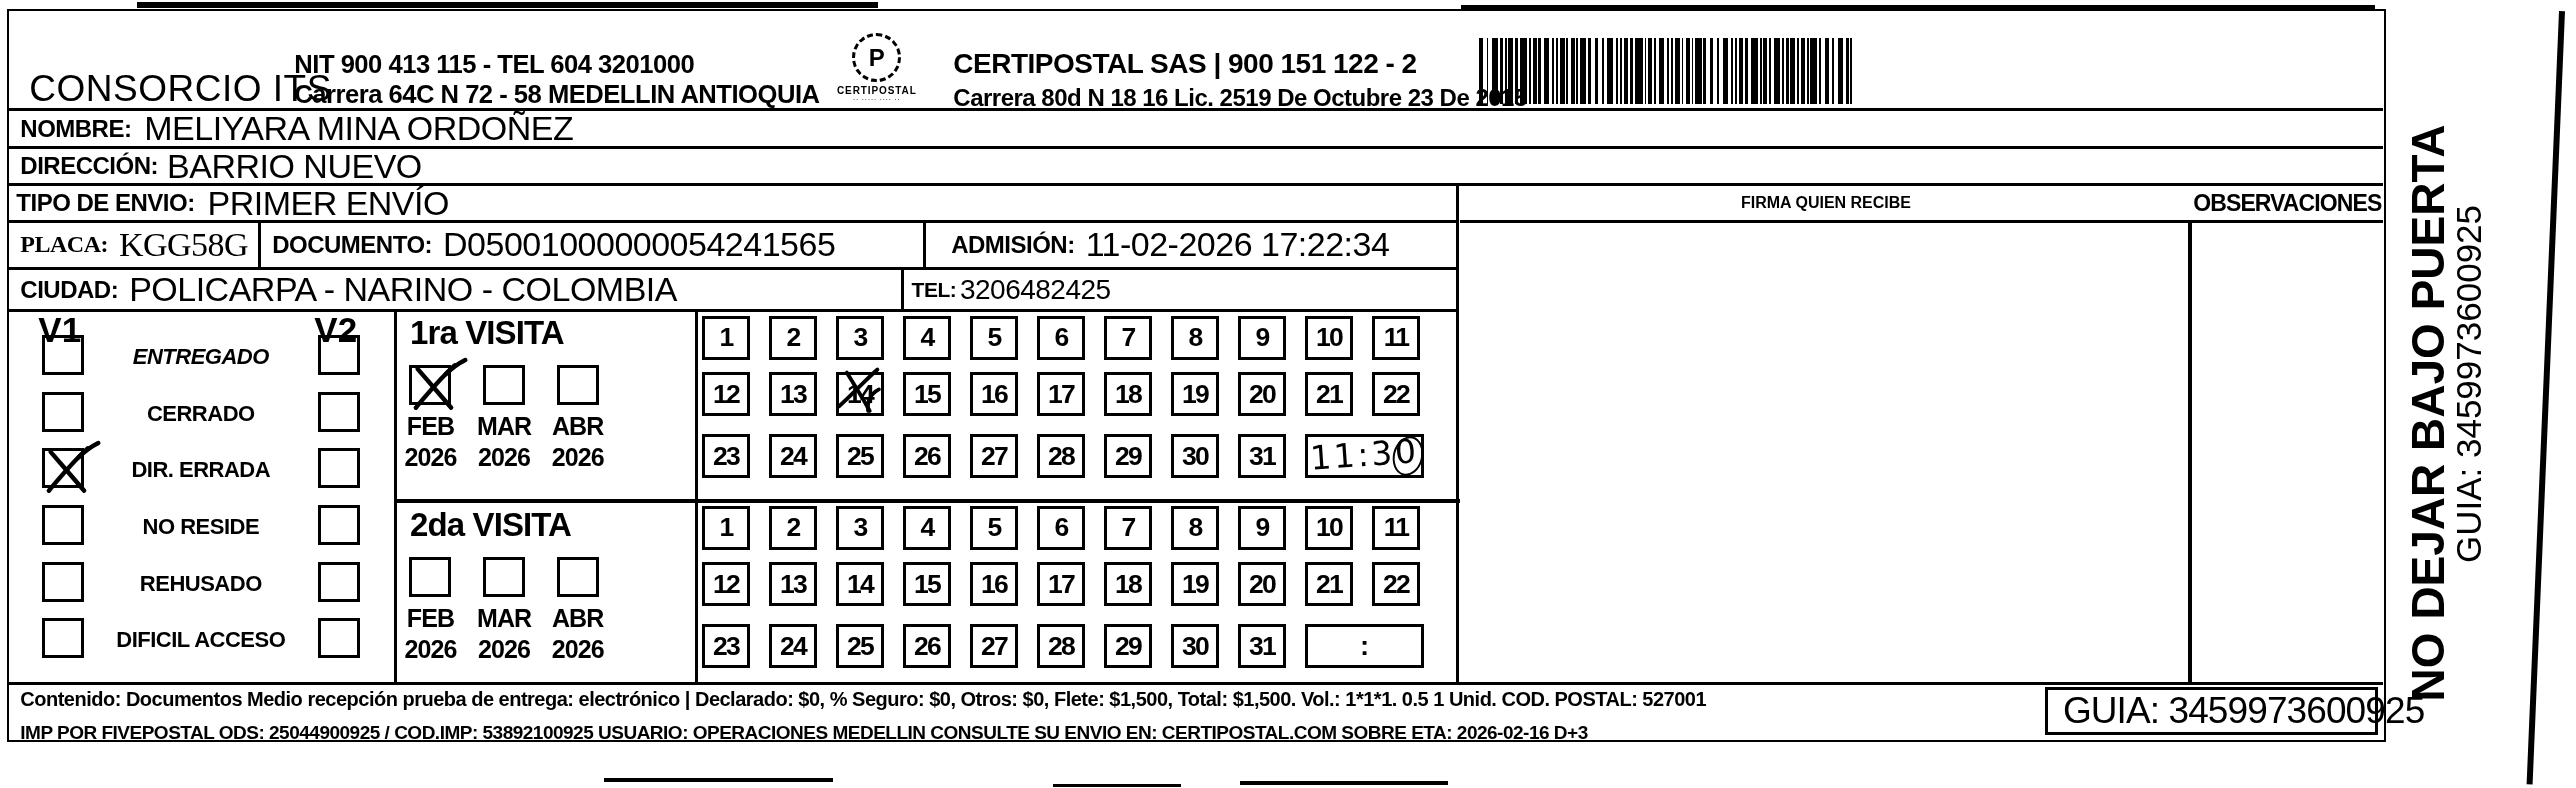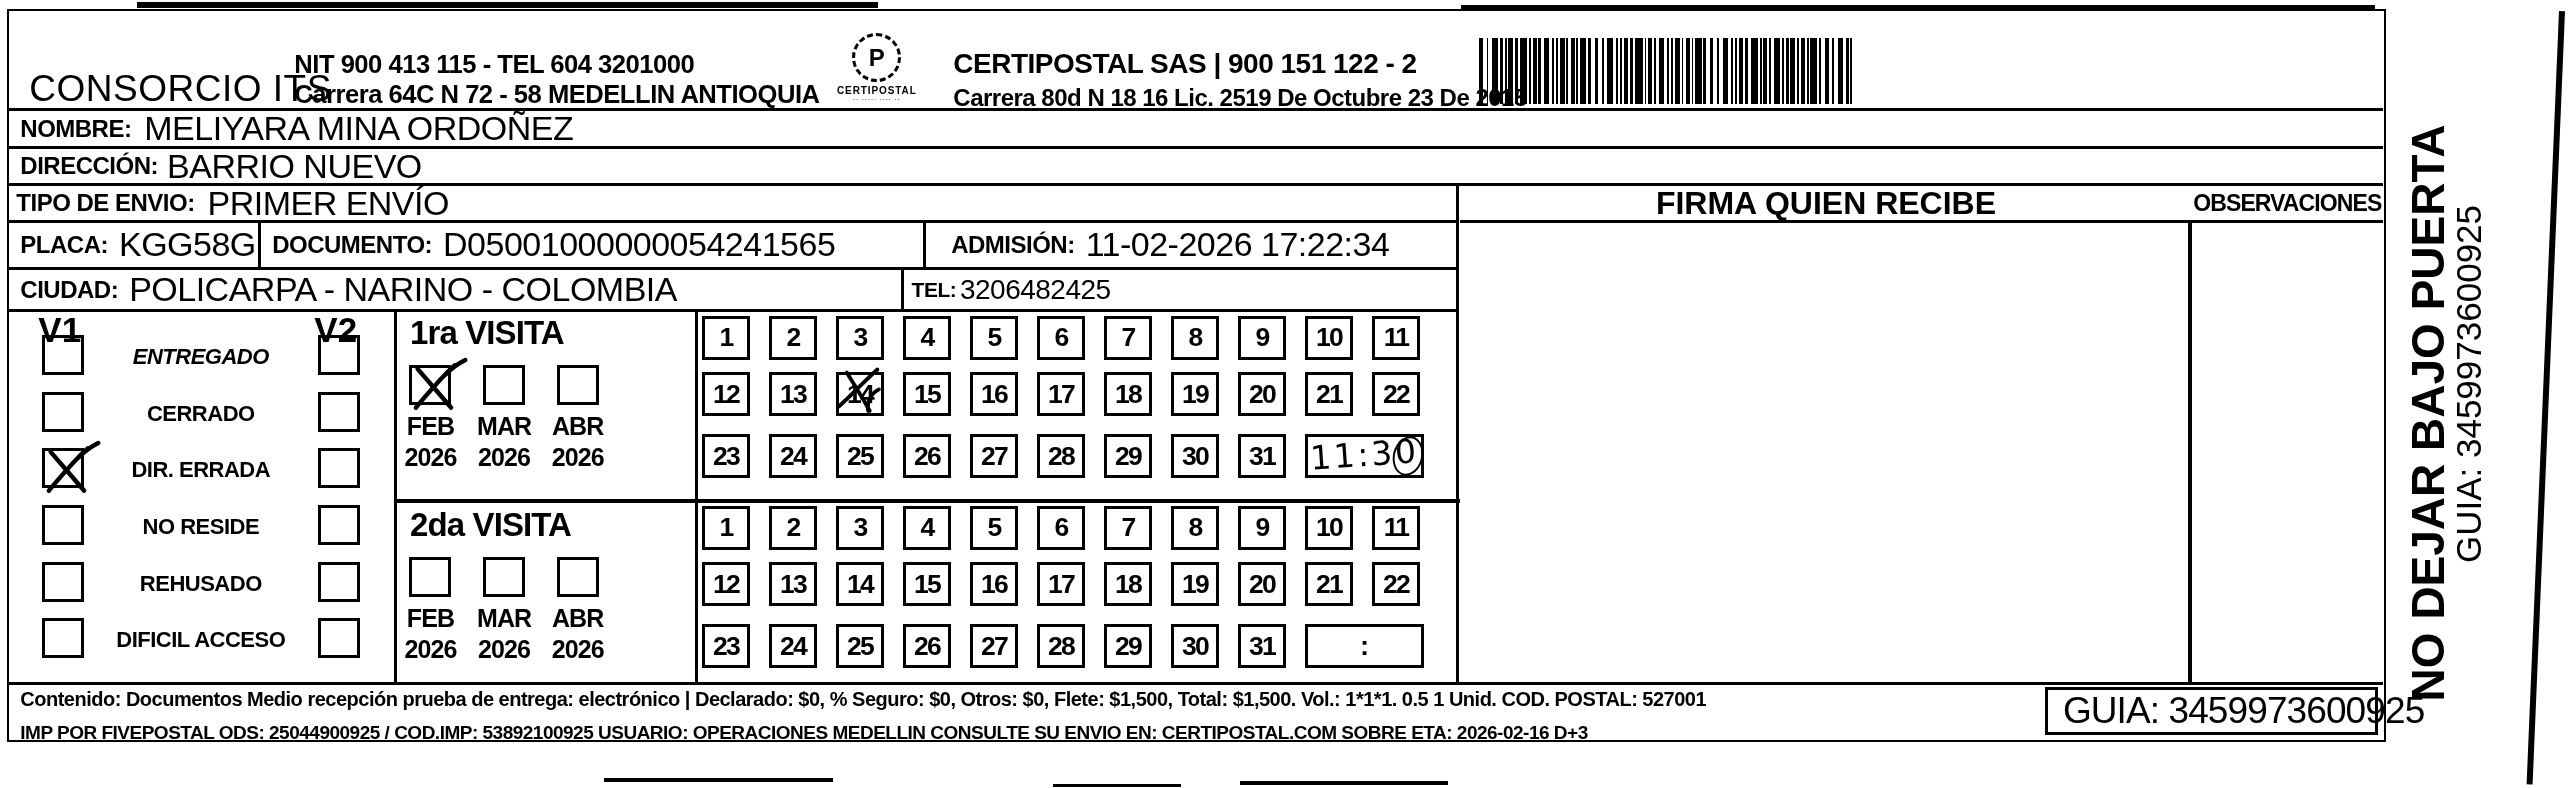--- a/index.html
+++ b/index.html
@@ -38,21 +38,21 @@
   .logo-cap2 { font-size:6.4px; letter-spacing:0.9px; }
   .partner { position:absolute; left:944px; top:37px; }
   .partner .l1 { font-size:28px; font-weight:700; letter-spacing:-0.5px; }
   .partner .l2 { font-size:24px; font-weight:700; letter-spacing:-0.5px; margin-top:3.7px; }
   .barcode { position:absolute; left:1470px; top:27.4px; width:388px; height:66px; display:flex; align-items:stretch; }
   .bar { background:#000; height:100%; flex:0 0 auto; }
 
   
   .firma-block { position:absolute; left:1447px; top:175px; width:927px; height:497px; }
   .firma-cell { position:absolute; left:3.7px; top:0; width:732px; height:37px; border-bottom:3.7px solid #000;
-                display:flex; align-items:center; justify-content:center; font-size:32px; font-weight:700; }
+                display:flex; align-items:center; justify-content:center; font-size:16px; font-weight:700; }
   .obs-cell { position:absolute; left:735px; top:0; width:192px; height:37px; border-bottom:3.7px solid #000;
               display:flex; align-items:center; justify-content:center; font-size:23px; font-weight:700; letter-spacing:-0.9px; }
   .firma-divider { position:absolute; left:732px; top:37px; width:3.7px; height:460px; background:#000; }
 
   
   .col-status { position:absolute; left:0; top:0; width:388px; height:370px; border-right:3.7px solid #000; }
   .vhead { position:absolute; top:-1.8px; font-size:35px; font-weight:700; }
   .status-row { position:absolute; left:0; width:100%; height:46px; }
   .sbox { position:absolute; top:0; width:42px; height:40px; border:3.7px solid #000; }
   .sbox.v1 { left:33px; } .sbox.v2 { left:309px; }
@@ -209,21 +209,21 @@
     <div class="r-direccion">
       <span class="flabel">DIRECCIÓN:</span>
       <span class="fvalue">BARRIO NUEVO</span>
     </div>
     <div class="r-tipo">
       <span class="flabel">TIPO DE ENVIO:</span>
       <span class="fvalue">PRIMER ENVÍO</span>
     </div>
 
     <div class="r-placa">
-      <div class="cell" style="width:257px;">
+      <div class="cell" style="width:257px;font-family:Liberation Serif, serif;">
         <span class="flabel">PLACA:</span>
         <span class="fvalue">KGG58G</span>
       </div>
       <div class="cell" style="width:679px;">
         <span class="flabel">DOCUMENTO:</span>
         <span class="fvalue">D05001000000054241565</span>
       </div>
       <div class="cell last" style="width:541px;">
         <span class="flabel">ADMISIÓN:</span>
         <span class="fvalue">11-02-2026 17:22:34</span>

